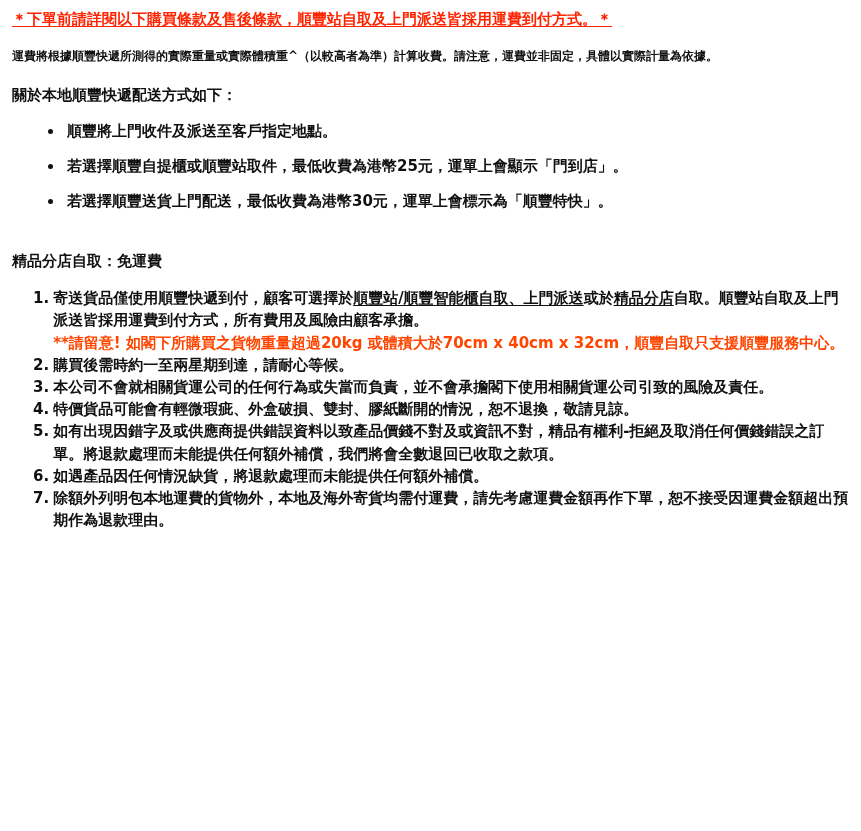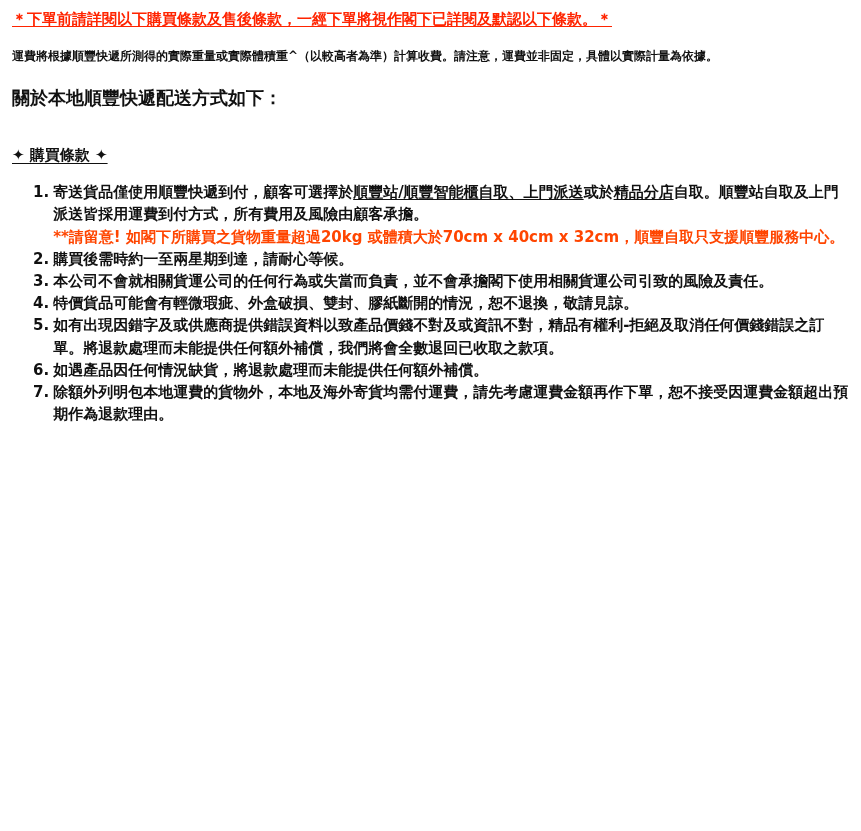--- a/index.html
+++ b/index.html
@@ -49,21 +49,21 @@
     letter-spacing: 0.5px;
   }
   .intro {
     margin: 17px 0 0 0;
     max-width: 843px;
     font-size: 12px;
     line-height: 1.75;
   }
   .methods-title {
     margin: 17px 0 0 0;
-    font-size: 18px;
+    font-size: 15px;
     line-height: 1.5;
   }
   ul.methods {
     margin: 14px 0 0 0;
     padding-left: 52px;
   }
   ul.methods li {
     font-size: 15px;
     line-height: 1.4;
     margin-bottom: 14px;
@@ -101,32 +101,37 @@
   }
   .term .term-body { flex: 1 1 auto; max-width: 800px; }
   .u { text-decoration: underline; text-underline-offset: 2px; }
   .warning { color: var(--accent-orange); }
 </style>
 </head>
 <body>
 
 <div class="page">
 
-  <div class="top-notice">＊下單前請詳閱以下購買條款及售後條款，一經下單將視作閣下已詳閱及默認以下條款。＊</div>
+  <div class="top-notice">＊下單前請詳閱以下購買條款及售後條款，順豐站自取及上門派送皆採用運費到付方式。＊</div>
 
 
 
   <p class="intro">運費將根據順豐快遞所測得的實際重量或實際體積重^（以較高者為準）計算收費。請注意，運費並非固定，具體以實際計量為依據。</p>
 
   <p class="methods-title">關於本地順豐快遞配送方式如下：</p>
 
+  <ul class="methods">
+    <li>順豐將上門收件及派送至客戶指定地點。</li>
+    <li>若選擇順豐自提櫃或順豐站取件，最低收費為港幣25元，運單上會顯示「門到店」。</li>
+    <li>若選擇順豐送貨上門配送，最低收費為港幣30元，運單上會標示為「順豐特快」。</li>
+  </ul>
 
 
+  <div class="store-pickup">精品分店自取：免運費</div>
 
-  <div class="terms-heading">✦ 購買條款 ✦</div>
 
   <div class="terms-list">
 
     <div class="term">
       <span class="num">1.</span>
       <div class="term-body">
         <span>寄送貨品僅使用順豐快遞到付，顧客可選擇於</span><span class="u">順豐站/順豐智能櫃自取、上門派送</span><span>或於</span><span class="u">精品分店</span><span>自取。順豐站自取及上門派送皆採用運費到付方式，所有費用及風險由顧客承擔。</span>
         <div class="warning">**請留意! 如閣下所購買之貨物重量超過20kg 或體積大於70cm x 40cm x 32cm，順豐自取只支援順豐服務中心。</div>
       </div>
     </div>

